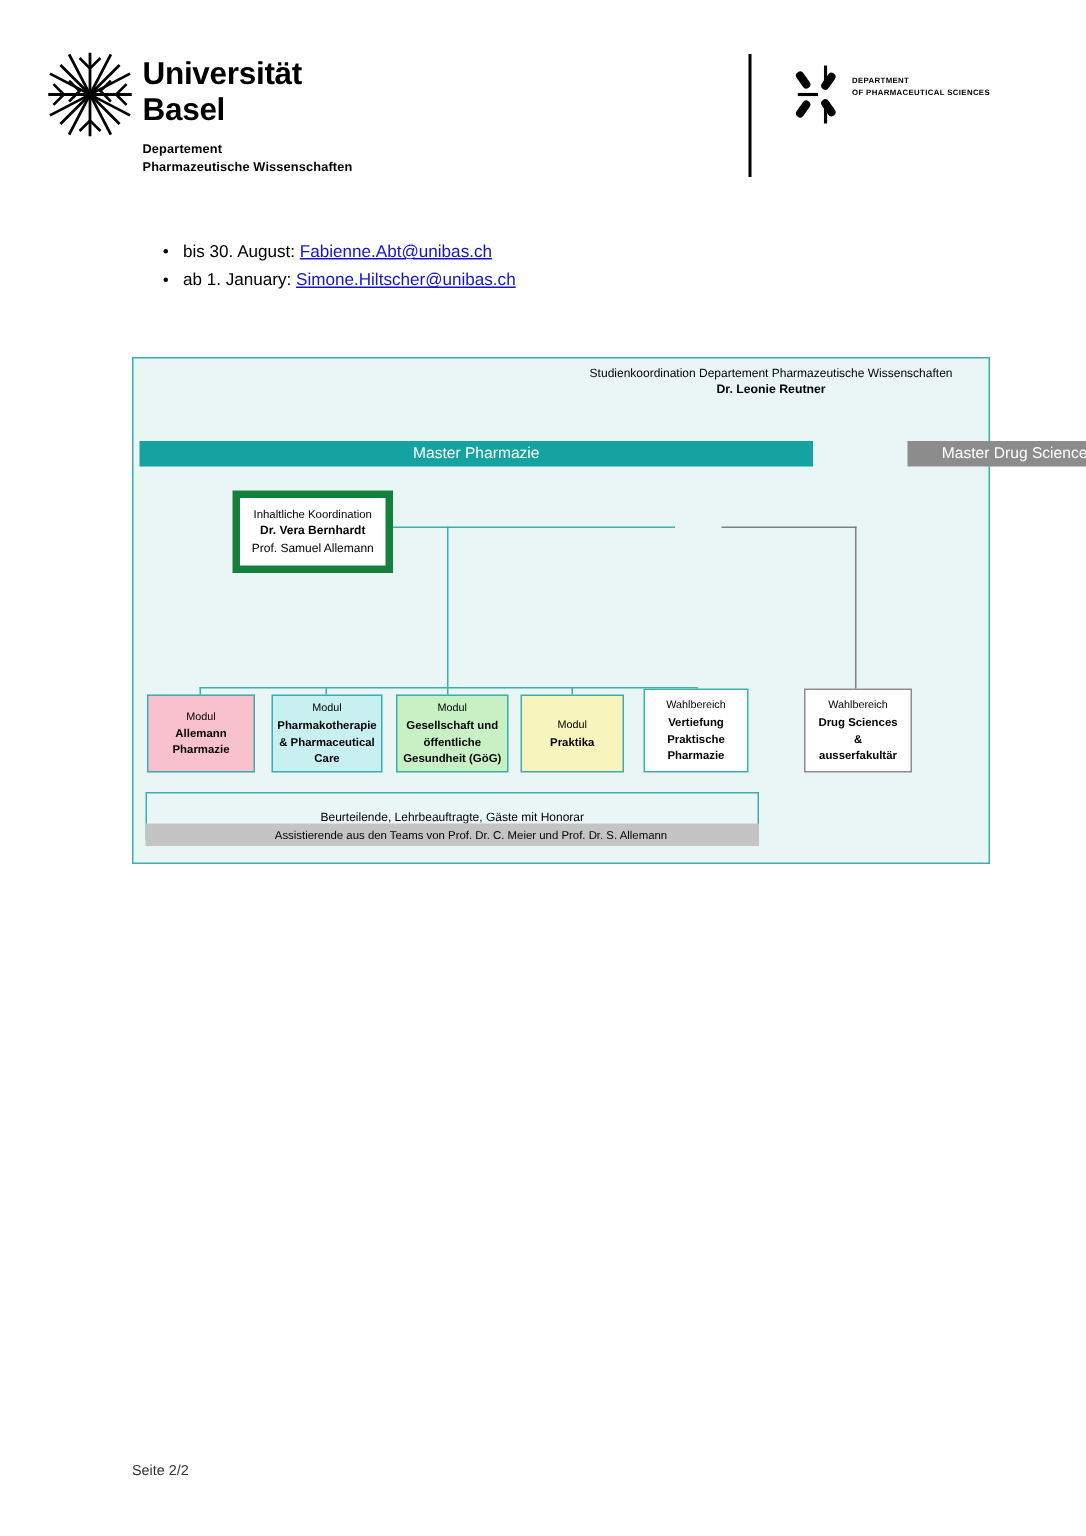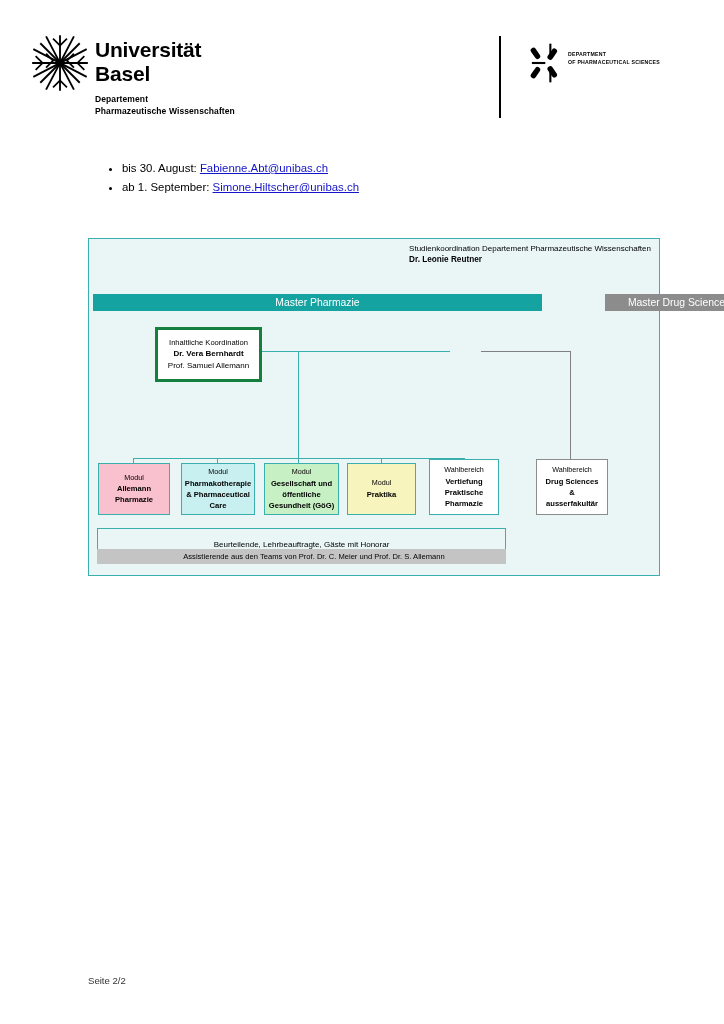--- a/index.html
+++ b/index.html
@@ -26,33 +26,33 @@
   .bullets li{margin-bottom:8px;}
   .bullets ul{margin:0;padding-left:20px;}
   .bullets li::marker{font-size:11px;}
   .mail{color:#1414c8;text-decoration:underline;}
 
   
   .diagram{
     position:absolute;left:88px;top:238px;width:572px;height:338px;
     background:#eaf6f6;border:1.6px solid #3aafae;box-sizing:border-box;
   }
-  .dg-title{position:absolute;right:8px;top:4px;text-align:left;font-size:8px;line-height:1.42;}
+  .dg-title{position:absolute;right:24px;top:4px;text-align:center;font-size:8px;line-height:1.42;}
   .dg-title b{font-size:8.2px;}
 
   .bar{position:absolute;box-sizing:border-box;display:flex;align-items:center;justify-content:center;color:#fff;}
   .bar-bachelor{left:8px;top:36px;width:556px;height:15px;background:#b9b9b9;font-size:10.4px;}
   .bar-master{left:4px;top:55px;width:449px;height:17px;background:#14a3a0;font-size:10.4px;}
   .bar-mds{left:516px;top:55px;width:148px;height:17px;background:#8c8c8c;font-size:10.4px;}
 
   
   .ln{position:absolute;background:#3aafae;}
   .ln-g{position:absolute;background:#808080;}
 
-  .box{position:absolute;box-sizing:border-box;background:#fff;border:3px solid #15803d;
+  .box{position:absolute;box-sizing:border-box;background:#fff;border:5px solid #15803d;
        display:flex;flex-direction:column;align-items:center;justify-content:center;text-align:center;}
   .box .hd{font-size:7.6px;line-height:1.35;font-weight:normal;}
   .box .nm{font-size:8px;line-height:1.4;font-weight:bold;}
   .box .sub{font-size:8px;line-height:1.4;}
 
   .mod{position:absolute;box-sizing:border-box;border:1px solid #3aafae;
        display:flex;flex-direction:column;align-items:center;justify-content:center;text-align:center;padding:2px;}
   .mod .hd{font-size:7.2px;line-height:1.5;}
   .mod .nm{font-size:7.6px;line-height:1.45;font-weight:bold;}
 
@@ -122,21 +122,21 @@
     <div>DEPARTMENT</div>
     <div>OF PHARMACEUTICAL SCIENCES</div>
   </div>
 
   <div class="bullets">
     <ul>
       <li>
         <span>bis 30. August: </span><a class="mail" href="#">Fabienne.Abt@unibas.ch</a>
       </li>
       <li>
-        <span>ab 1. September: </span><a class="mail" href="#">Simone.Hiltscher@unibas.ch</a>
+        <span>ab 1. January: </span><a class="mail" href="#">Simone.Hiltscher@unibas.ch</a>
       </li>
     </ul>
   </div>
 
   <div class="diagram">
 
     <div class="dg-title">
       <div>Studienkoordination Departement Pharmazeutische Wissenschaften</div>
       <b>Dr. Leonie Reutner</b>
     </div>

